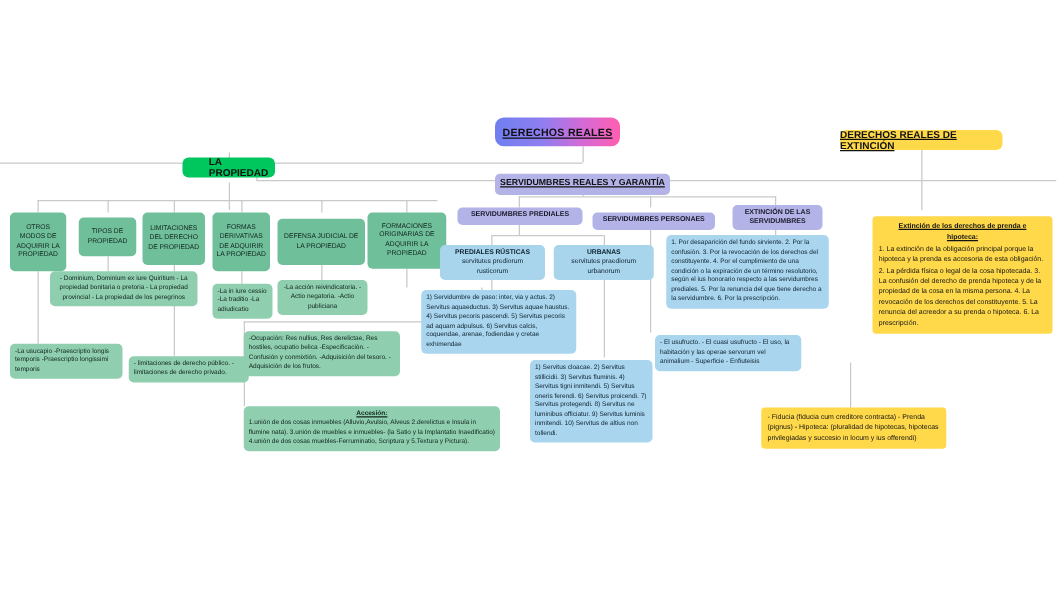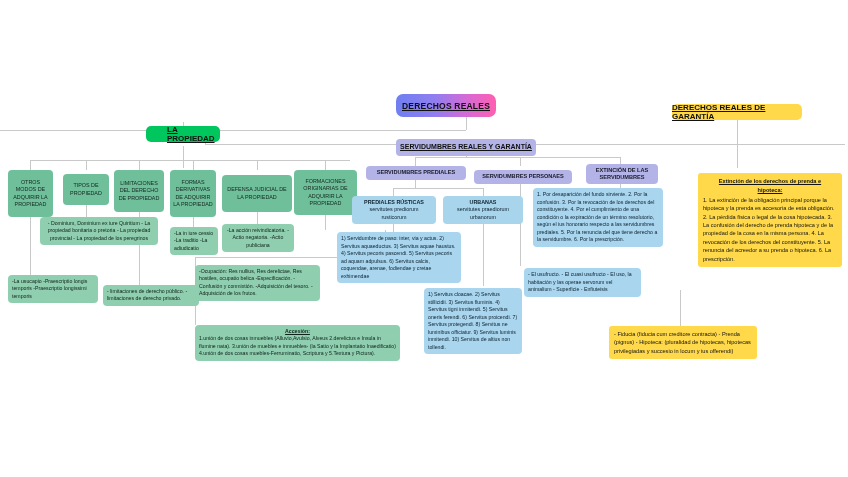--- a/index.html
+++ b/index.html
@@ -21,21 +21,21 @@
     border-radius:7px;text-align:center;display:flex;align-items:center;
     justify-content:center;font-size:8.5px;font-weight:bold;text-decoration:underline;
     letter-spacing:.2px;color:#111;
   }
   .yellowroot{
     background:#ffd94a;border-radius:5px;display:flex;align-items:center;
     justify-content:center;font-size:8px;font-weight:bold;text-decoration:underline;color:#111;
   }
   .greenroot{
     background:#00c65e;border-radius:5px;display:flex;align-items:center;
-    justify-content:center;font-size:8px;font-weight:bold;text-decoration:underline;color:#111;padding-left:21px;
+    justify-content:center;font-size:8px;font-weight:bold;color:#111;padding-left:21px;
   }
   .lav{
     background:#b3b3e8;border-radius:4px;display:flex;align-items:center;
     justify-content:center;text-align:center;font-size:8.5px;font-weight:bold;
     text-decoration:underline;color:#111;line-height:1.25;
   }
   .lav-sm{
     background:#b3b3e8;border-radius:4px;display:flex;align-items:center;
     justify-content:center;text-align:center;font-size:5.6px;font-weight:bold;
     color:#1a1a2a;line-height:1.3;padding:2px;
@@ -112,21 +112,21 @@
 
   <div class="ln lnv" style="left:520px;top:180px;height:86px;"></div>
   <div class="ln lnv" style="left:620px;top:180px;height:8px;"></div>
 
   <div class="ln lnv" style="left:737px;top:120px;height:48px;"></div>
   <div class="ln lnv" style="left:680px;top:290px;height:45px;"></div>
   <div class="ln lnh" style="left:680px;top:335px;width:18px;"></div>
 
   <div class="node root" style="left:396px;top:94px;width:100px;height:23px;">DERECHOS REALES</div>
 
-  <div class="node yellowroot" style="left:672px;top:104px;width:130px;height:16px;">DERECHOS REALES DE GARANTÍA</div>
+  <div class="node yellowroot" style="left:672px;top:104px;width:130px;height:16px;">DERECHOS REALES DE EXTINCIÓN</div>
 
   <div class="node greenroot" style="left:146px;top:126px;width:74px;height:16px;">LA PROPIEDAD</div>
 
   <div class="node lav" style="left:396px;top:139px;width:140px;height:17px;font-size:7px;">SERVIDUMBRES REALES Y GARANTÍA</div>
 
   <div class="node green-cap" style="left:8px;top:170px;width:45px;height:47px;">
     <span>OTROS MODOS DE ADQUIRIR LA PROPIEDAD</span>
   </div>
   <div class="node green-cap" style="left:63px;top:174px;width:46px;height:31px;">
     <span>TIPOS DE PROPIEDAD</span>

